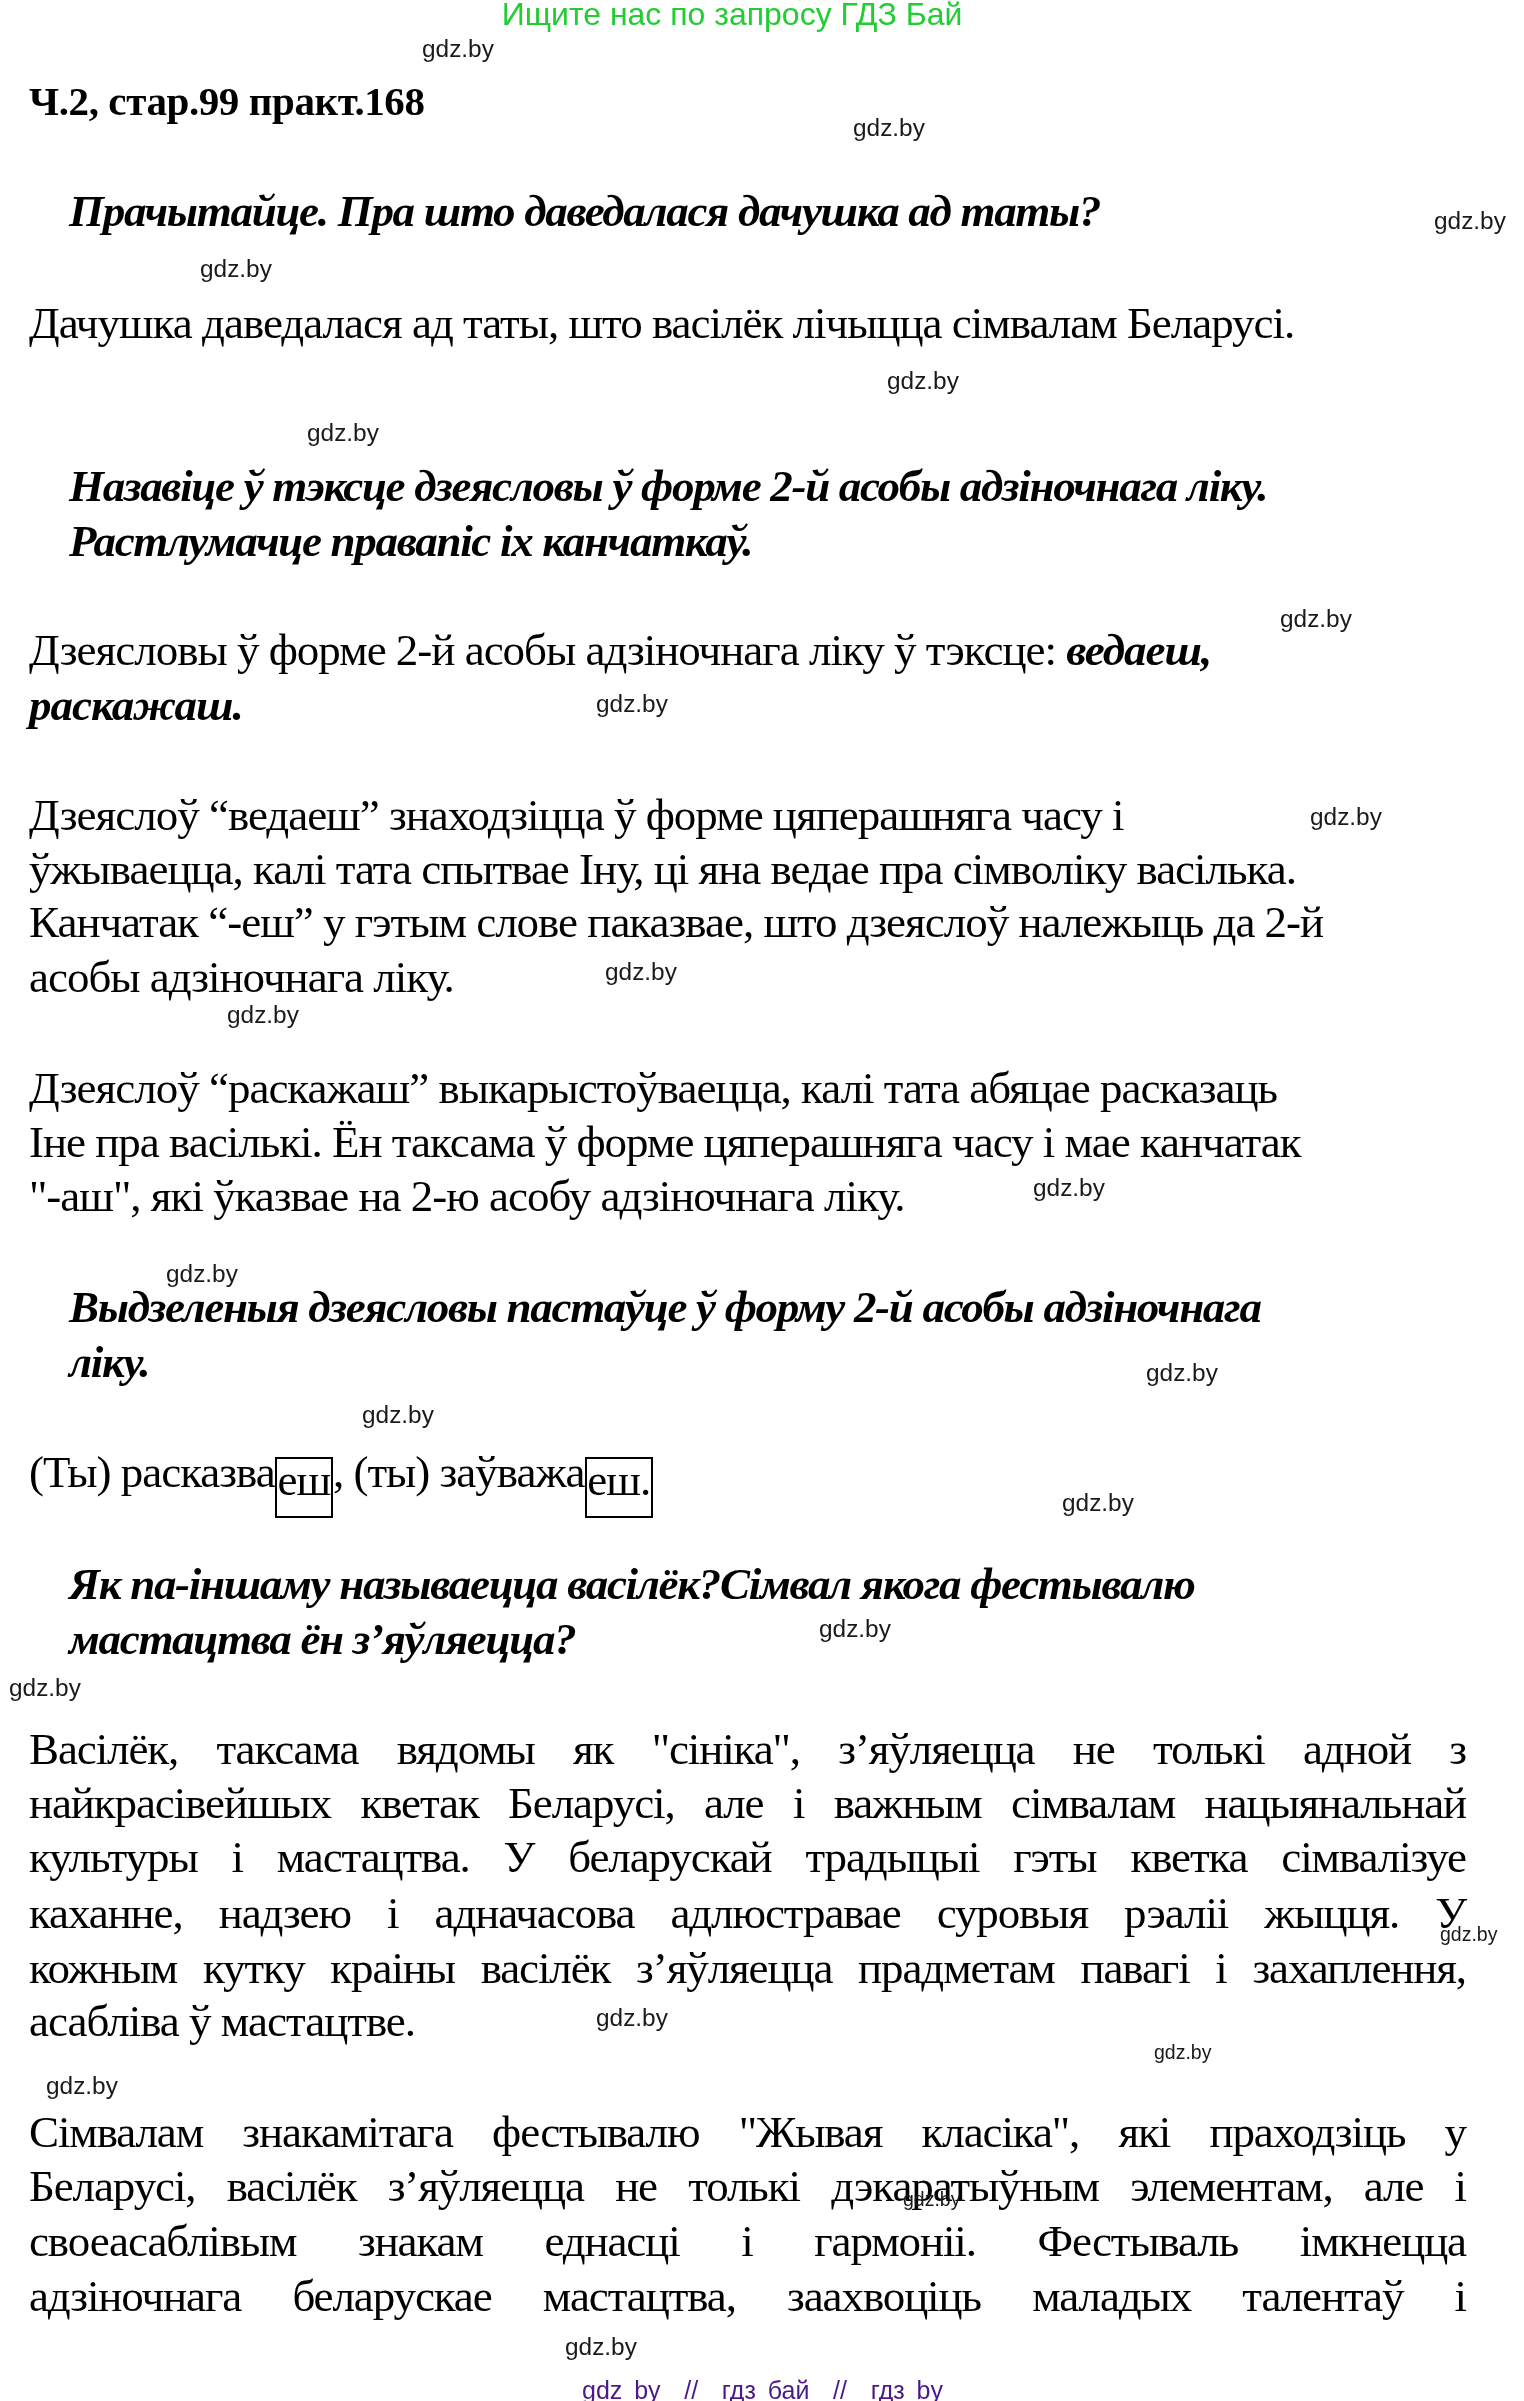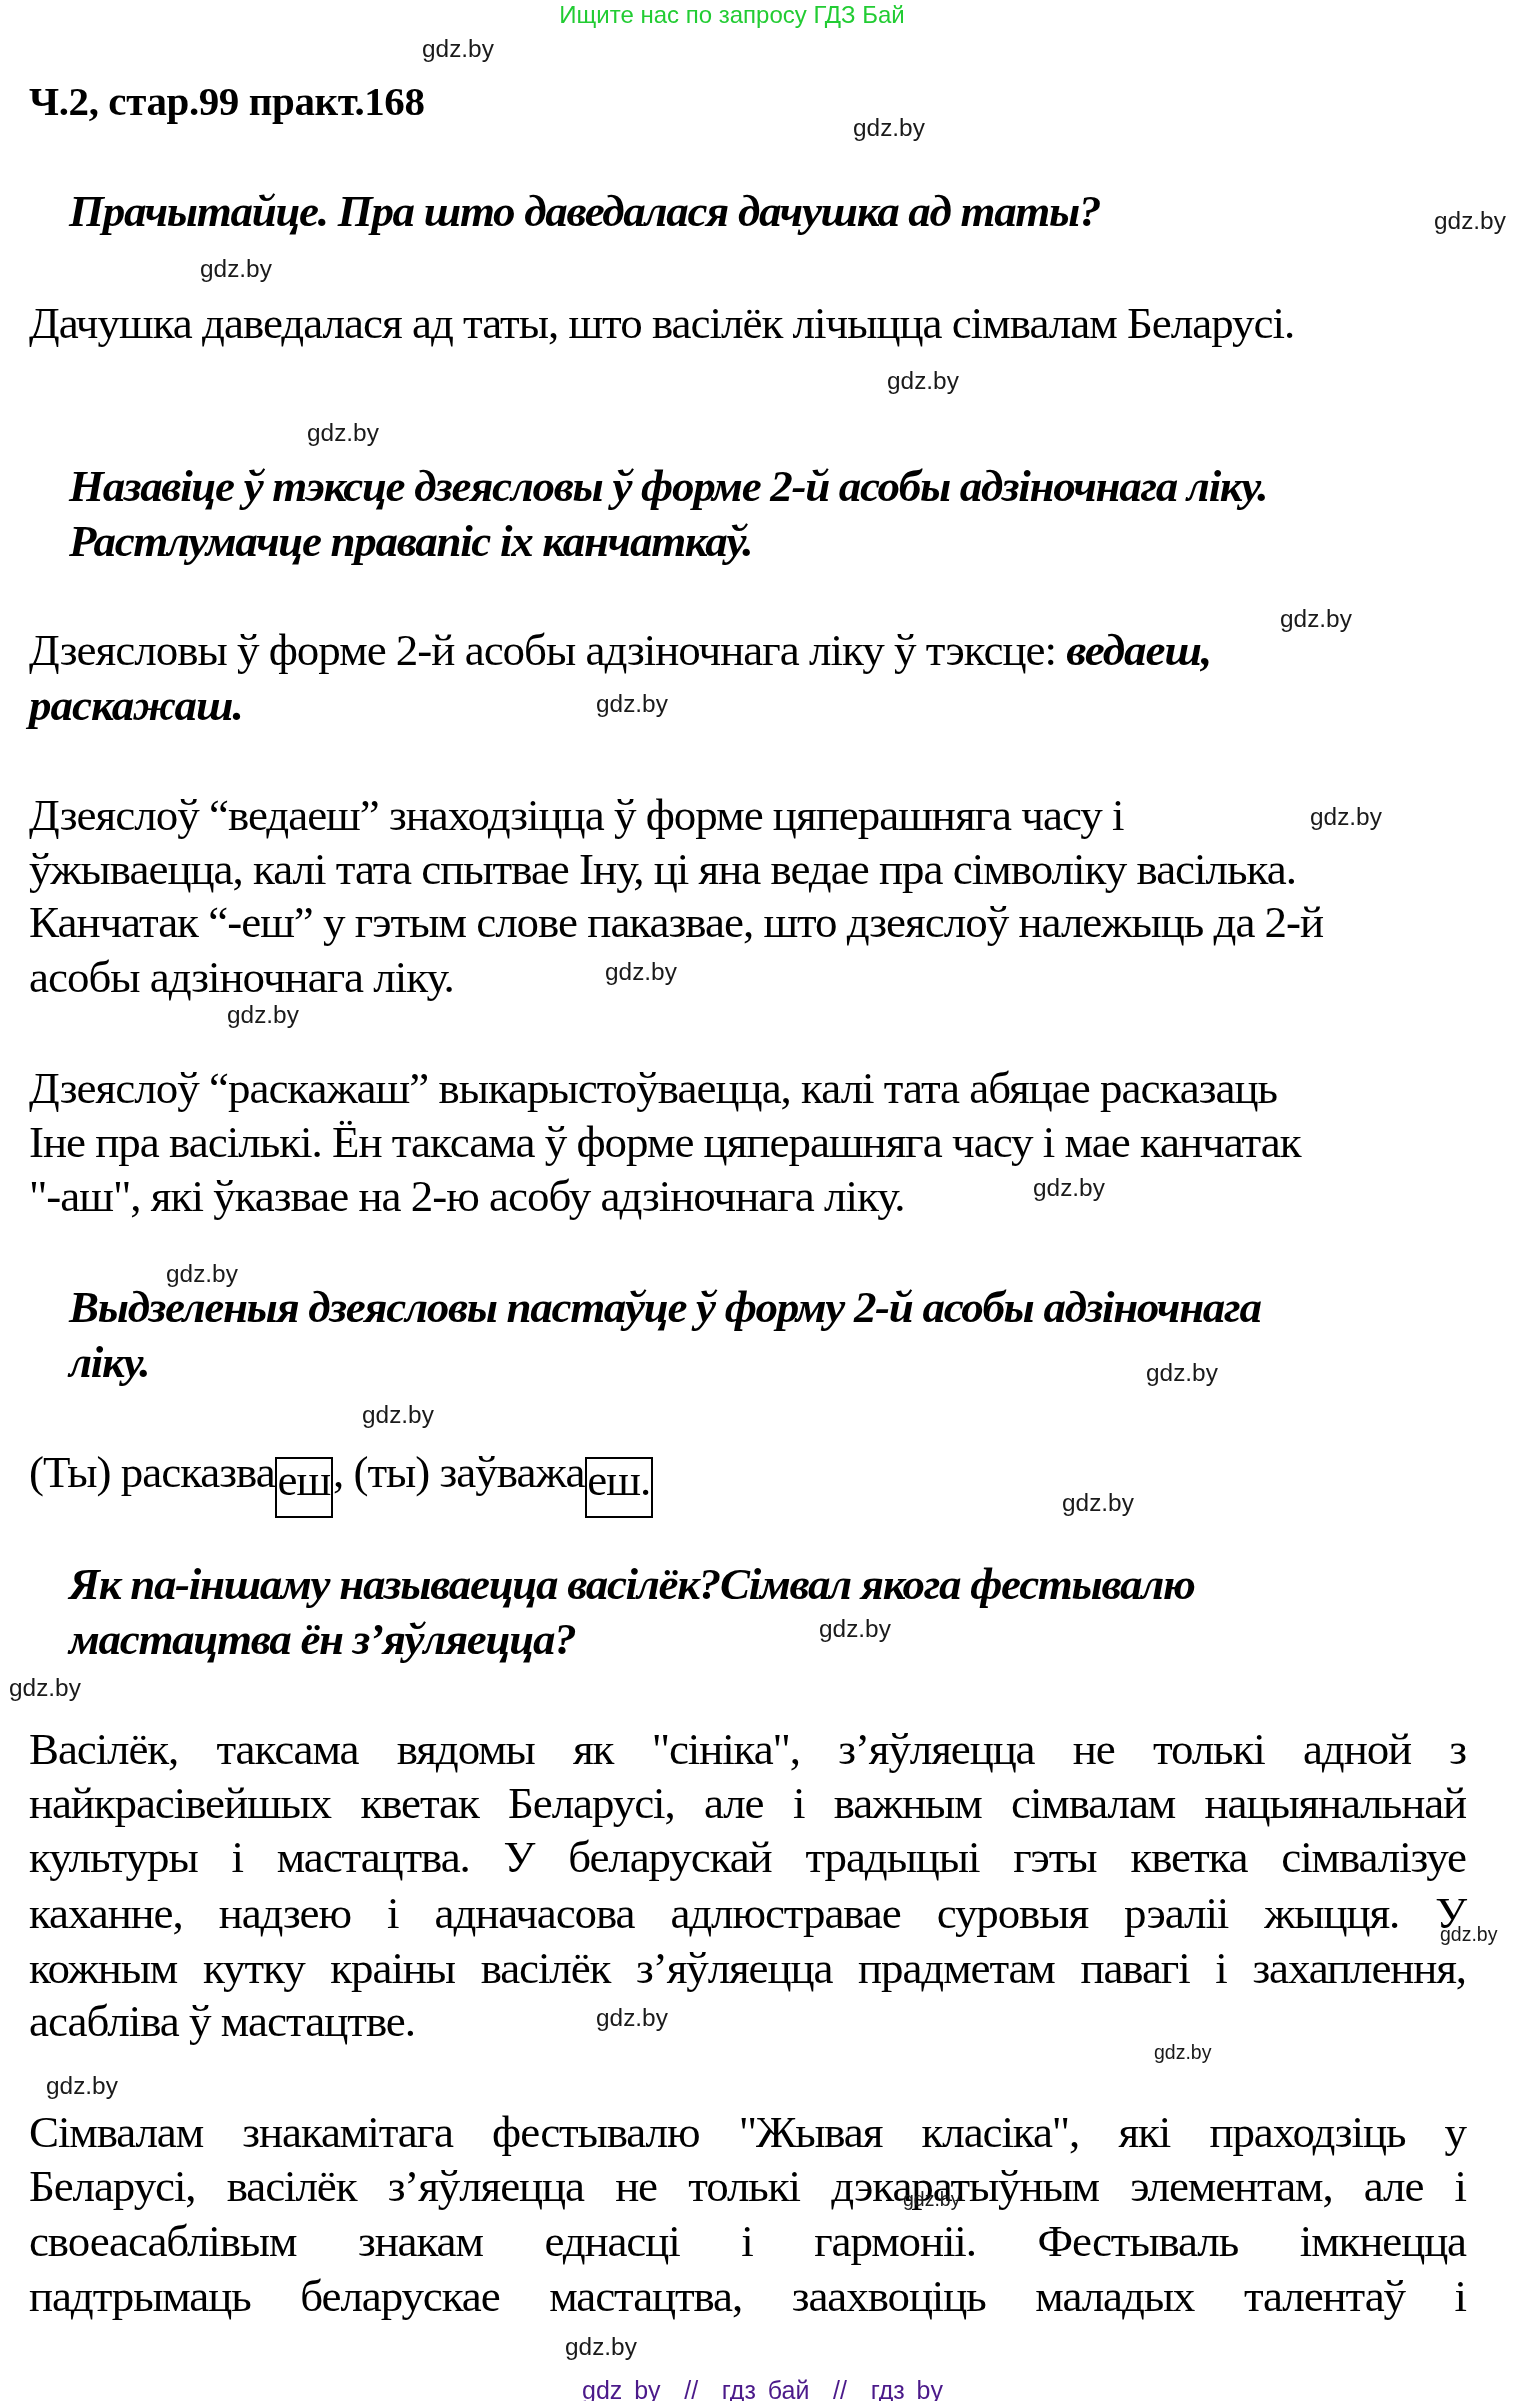--- a/index.html
+++ b/index.html
@@ -17,21 +17,21 @@
   .bi { font-weight: bold; font-style: italic; }
   .boxed { border: 2.4px solid #000; padding: 0 0.8px; line-height: 42px; display: inline-block; height: 61px; box-sizing: border-box; vertical-align: -8.1px; }
   .wm {
     position: absolute; font-family: "Liberation Sans", "DejaVu Sans", sans-serif;
     font-size: 24.4px; line-height: 28px; color: #1a1a1a; white-space: nowrap;
   }
   .wm.small { font-size: 19.5px; line-height: 21px; }
   .top-banner {
     position: absolute; left: 0; top: 0; width: 1464px; text-align: center;
     font-family: "Liberation Sans", "DejaVu Sans", sans-serif;
-    font-size: 24px; line-height: 29px;
+    font-size: 32px; line-height: 29px;
   }
   .bottom-banner {
     position: absolute; left: 0; top: 2376px; width: 1525px; text-align: center;
     font-family: "Liberation Sans", "DejaVu Sans", sans-serif;
     font-size: 25px; line-height: 29px; word-spacing: 4.9px;
   }
 </style>
 </head>
 <body>
 
@@ -78,21 +78,21 @@
   <div class="line just" style="top:1722px">Васілёк, таксама вядомы як "сініка", з’яўляецца не толькі адной з</div>
   <div class="line just" style="top:1776px">найкрасівейшых кветак Беларусі, але і важным сімвалам нацыянальнай</div>
   <div class="line just" style="top:1886px">каханне, надзею і адначасова адлюстравае суровыя рэаліі жыцця. У</div>
   <div class="line just" style="top:1830px">культуры і мастацтва. У беларускай традыцыі гэты кветка сімвалізуе</div>
   <div class="line just" style="top:1941px">кожным кутку краіны васілёк з’яўляецца прадметам павагі і захаплення,</div>
   <div class="line" style="top:1994px">асабліва ў мастацтве.</div>
 
   <div class="line just" style="top:2105px">Сімвалам знакамітага фестывалю "Жывая класіка", які праходзіць у</div>
   <div class="line just" style="top:2159px">Беларусі, васілёк з’яўляецца не толькі дэкаратыўным элементам, але і</div>
   <div class="line just" style="top:2214px">своеасаблівым знакам еднасці і гармоніі. Фестываль імкнецца</div>
-  <div class="line just" style="top:2269px">падтрымаць беларускае мастацтва, заахвоціць маладых талентаў і</div>
+  <div class="line just" style="top:2269px">адзіночнага беларускае мастацтва, заахвоціць маладых талентаў і</div>
 
   <div class="wm" style="left:422px; top:35px">gdz.by</div>
   <div class="wm" style="left:853px; top:114px">gdz.by</div>
   <div class="wm" style="left:1434px; top:207px">gdz.by</div>
   <div class="wm" style="left:200px; top:255px">gdz.by</div>
   <div class="wm" style="left:887px; top:367px">gdz.by</div>
   <div class="wm" style="left:307px; top:419px">gdz.by</div>
   <div class="wm" style="left:1280px; top:605px">gdz.by</div>
   <div class="wm" style="left:596px; top:690px">gdz.by</div>
   <div class="wm" style="left:1310px; top:803px">gdz.by</div>

